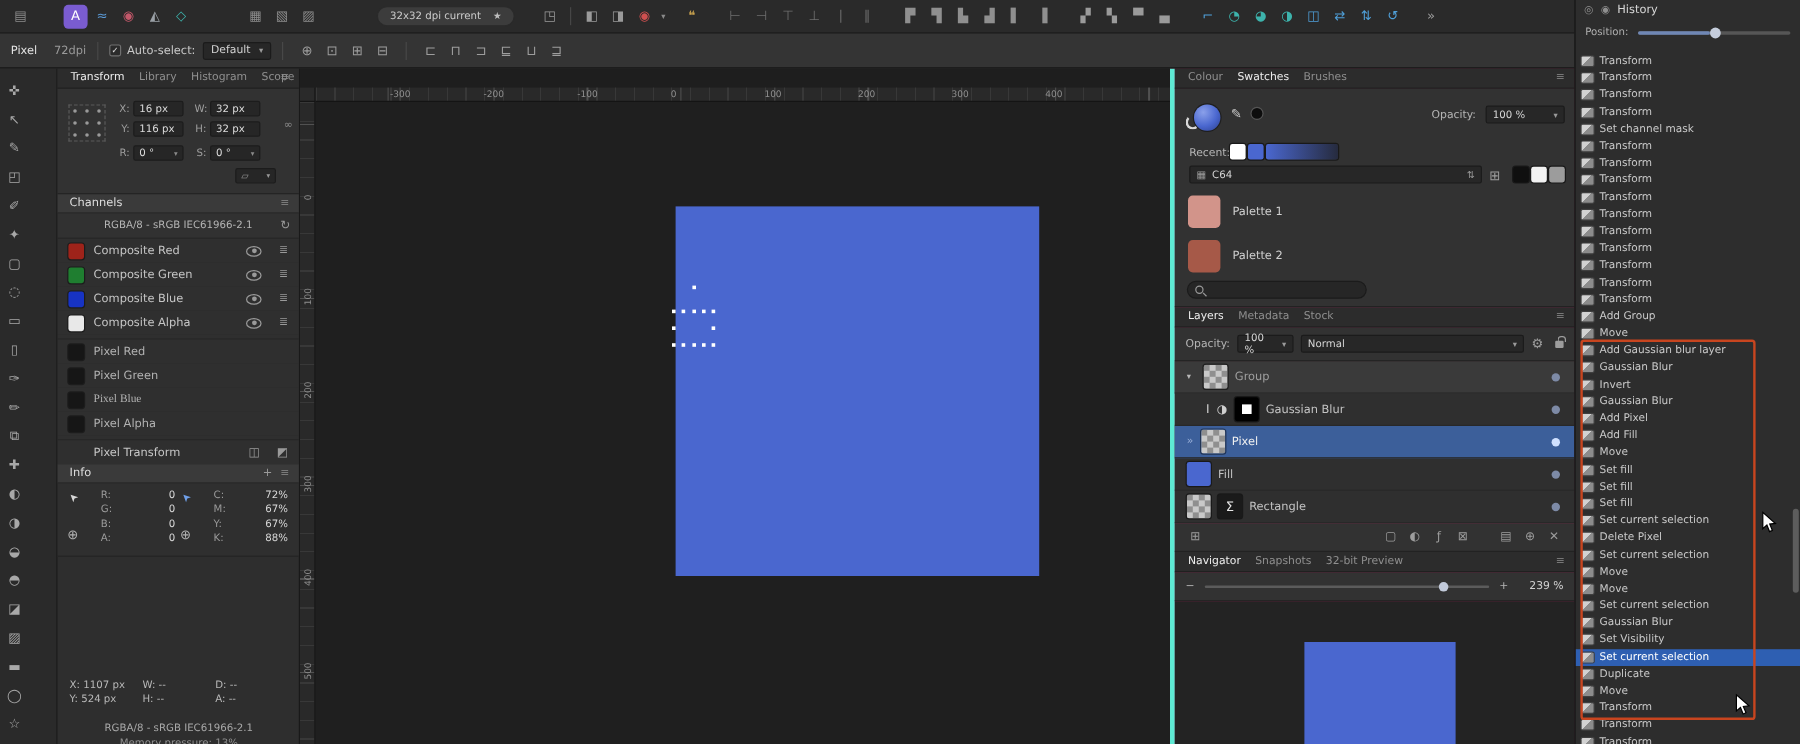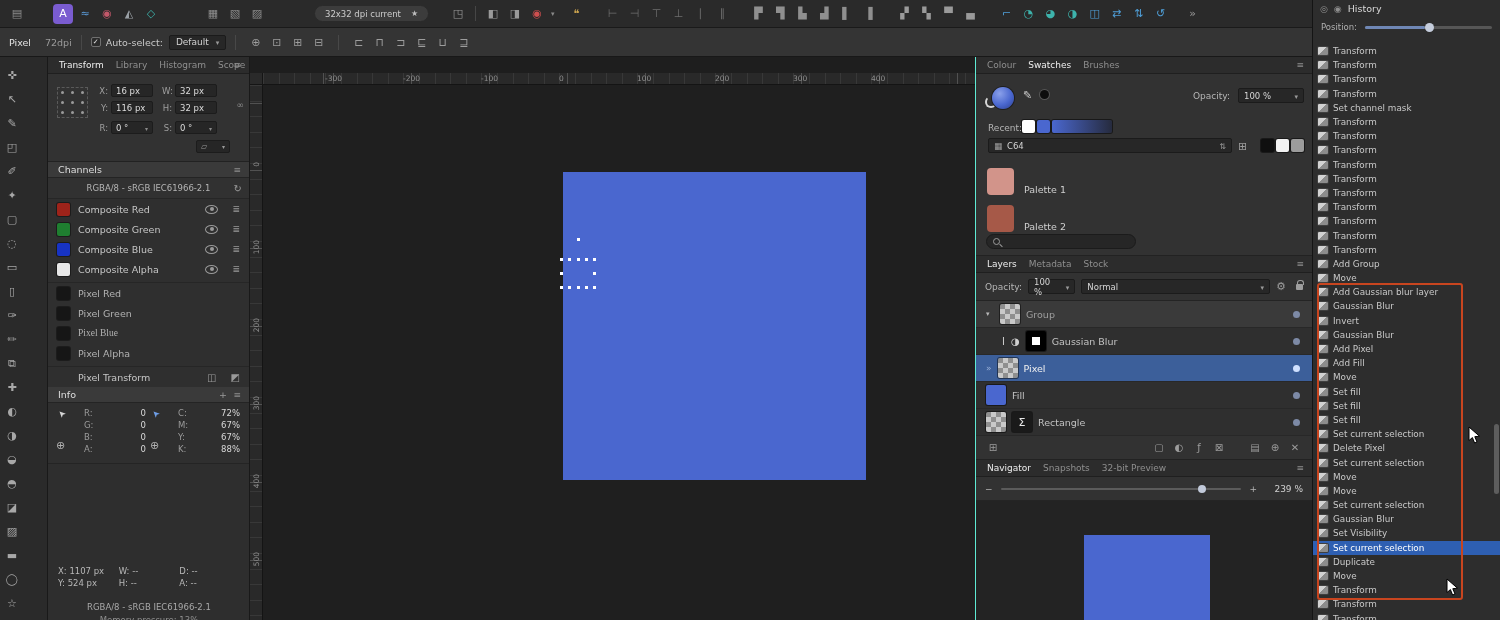--- a/index.html
+++ b/index.html
@@ -89,42 +89,42 @@
 #ruler-corner{position:absolute;left:0;top:16px;width:13px;height:12px;background:#2a2a2a;border-right:1px solid #151515;border-bottom:1px solid #151515}
 #hruler{position:absolute;left:13px;top:16px;width:712px;height:12px;background:#292929;border-bottom:1px solid #141414;overflow:hidden;background-image:repeating-linear-gradient(90deg,#515151 0 1px,transparent 1px 78px),repeating-linear-gradient(90deg,#383838 0 1px,transparent 1px 15.6px);background-position:70px 0,0 0}
 #vruler{position:absolute;left:0;top:28px;width:13px;height:535px;background:#292929;border-right:1px solid #141414;overflow:hidden;background-image:repeating-linear-gradient(180deg,#515151 0 1px,transparent 1px 78px),repeating-linear-gradient(180deg,#383838 0 1px,transparent 1px 15.6px);background-position:0 85px,0 0}
 .rlabel{position:absolute;top:1px;font-size:7.5px;color:#8f8f8f;white-space:nowrap}
 .rlabel.v{left:2px;writing-mode:vertical-rl;transform:rotate(180deg)}
 #canvas{position:absolute;left:13px;top:28px;width:712px;height:535px;background:#1f1f1f;overflow:hidden}
 #blue-square{position:absolute;left:300px;top:87px;width:303px;height:308px}
 .sel-dot{position:absolute;width:3px;height:3px;background:#fff}
 
 
-#right-col{position:absolute;left:975px;top:57px;width:337px;height:563px;background:#be185d;border-left:1px solid #5eead4;z-index:4;font-size:9px}
+#right-col{position:absolute;left:975px;top:57px;width:337px;height:563px;background:#be185d;border-left:4px solid #5eead4;z-index:4;font-size:9px}
 #swatches-body{position:relative;height:182px;background:#323232;border-bottom:1px solid #222}
 #colour-ball{position:absolute;left:16px;top:13px;width:22px;height:22px;border-radius:50%;background:radial-gradient(circle at 35% 30%,#8aa0ea,#4a67cf 55%,#2b3e8c);box-shadow:0 0 0 1px #1e1e1e}
 #colour-ring{position:absolute;left:9px;top:22px;width:12px;height:12px;border-radius:50%;border:2px solid #d8d8d8;border-top-color:transparent;border-right-color:transparent}
 #dropper-icon{position:absolute;left:46px;top:14px;color:#c9c9c9;font-size:11px}
 #dropper-icon::after{content:"✐";display:inline-block;transform:rotate(90deg)}
 #black-dot{position:absolute;left:64px;top:16px;width:9px;height:9px;border-radius:50%;background:#0d0d0d;box-shadow:0 0 0 1px #555}
 #sw-opacity-label{position:absolute;right:82px;top:17px;color:#b5b5b5}
 #sw-opacity-sel{position:absolute;right:8px;top:14px;width:66px}
 .sel-box{height:15px;background:#272727;border:1px solid #1b1b1b;border-radius:2px;display:flex;align-items:center;justify-content:space-between;padding:0 5px;color:#d5d5d5;font-size:8.5px;gap:5px}
 #recent-label{position:absolute;left:12px;top:49px;color:#b5b5b5}
 #recent-strip{position:absolute;left:46px;top:46px;display:flex;gap:2px;align-items:center}
 .rsw{width:13px;height:13px;border-radius:2px;box-shadow:0 0 0 1px rgba(0,0,0,.5);flex:none}
 .rsw.wide{width:60px}
 #c64-sel{position:absolute;left:12px;top:64px;width:244px}
 #c64-sel .pali::before{content:"▦";color:#9d9d9d}
 #c64-sel .updn::after{content:"⇅";font-size:8px;color:#9a9a9a}
 #grid-icon{position:absolute;left:262px;top:66px;color:#9d9d9d;font-size:11px}
 #grid-icon::after{content:"⊞"}
 #quick-swatches{position:absolute;right:8px;top:65px;display:flex;gap:2px}
 #palette-list{position:absolute;left:3px;top:84px;right:3px}
-.pal-row{display:flex;align-items:flex-end;gap:10px;height:37px;padding:0 8px}
+.pal-row{display:flex;align-items:center;gap:10px;height:37px;padding:0 8px}
 .pal-sw{width:27px;height:27px;border-radius:4px;flex:none}
 .pal-name{font-size:9.5px;color:#cfcfcf}
 #search-box{position:absolute;left:10px;top:160px;width:150px;height:15px;background:#262626;border:1px solid #1b1b1b;border-radius:8px;display:flex;align-items:center;padding:0 6px}
 .mag{width:7px;height:7px;border:1px solid #9a9a9a;border-radius:50%;position:relative}
 .mag::after{content:"";position:absolute;left:5px;top:6px;width:4px;height:1px;background:#9a9a9a;transform:rotate(45deg)}
 #layers-opacity-row{position:relative;height:28px;background:#323232;border-bottom:1px solid #242424;display:flex;align-items:center;padding:0 9px;gap:6px;color:#b5b5b5}
 #blend-sel{width:212px}
 .gear{color:#9d9d9d;font-size:11px}
 .gear::after{content:"⚙"}
 .lockic{width:8px;height:6px;background:#9d9d9d;border-radius:1px;position:relative;margin-left:4px}

